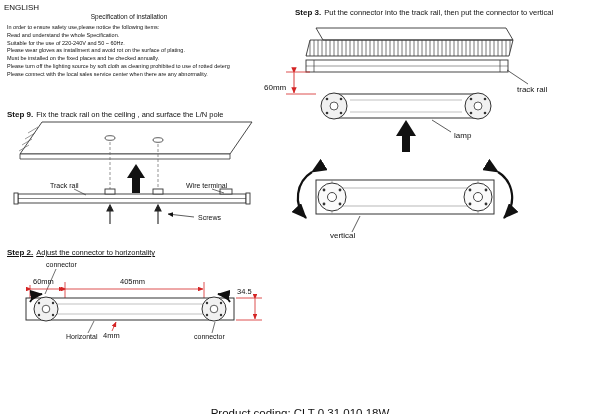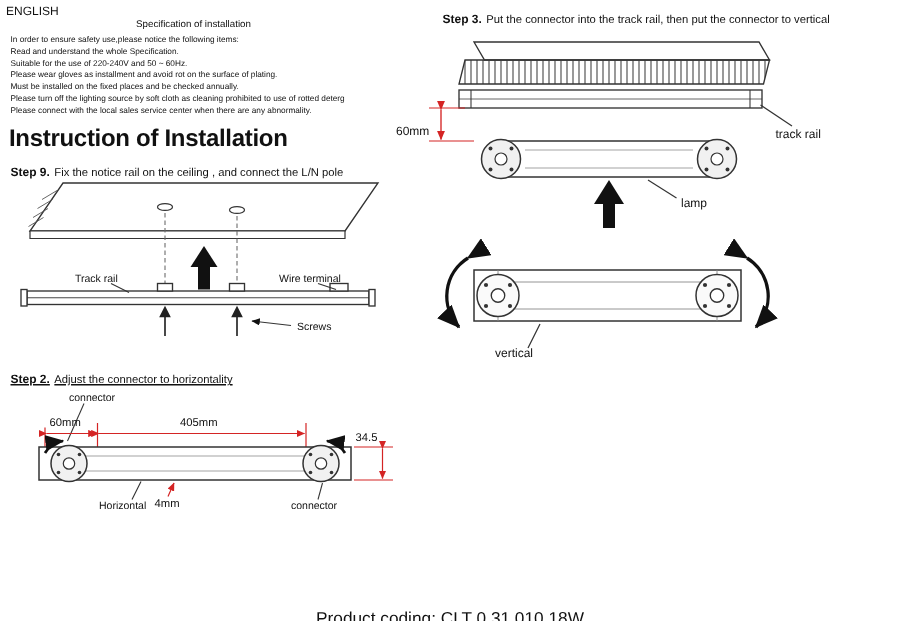--- a/index.html
+++ b/index.html
@@ -34,24 +34,23 @@
   <div class="abs spec-lines">
     <div>In order to ensure safety use,please notice the following items:</div>
     <div>Read and understand the whole Specification.</div>
     <div>Suitable for the use of 220-240V and 50 ~ 60Hz.</div>
     <div>Please wear gloves as installment and avoid rot on the surface of plating.</div>
     <div>Must be installed on the fixed places and be checked annually.</div>
     <div>Please turn off the lighting source by soft cloth as cleaning prohibited to use of rotted deterg</div>
     <div>Please connect with the local sales service center when there are any abnormality.</div>
   </div>
 
-  <div class="abs main-title">Instruction of Installation</div>
 
   <div class="abs step step1">
-    <b>Step 9.</b><span>Fix the notice rail on the ceiling , and connect the L/N pole</span>
+    <b>Step 9.</b><span>Fix the track rail on the ceiling , and surface the L/N pole</span>
   </div>
 
   <svg class="svg1" width="252" height="132" viewBox="0 0 252 132">
     <defs>
       <marker id="ba1" markerWidth="7" markerHeight="6" refX="6.5" refY="3" orient="auto">
           <path d="M0,0 L7,3 L0,6 z" fill="#111"></path>
         </marker>
     </defs>
     <g>
       <polygon points="34,4 244,4 222,36 12,36" fill="#fff" stroke="#333" stroke-width="0.9"></polygon>

